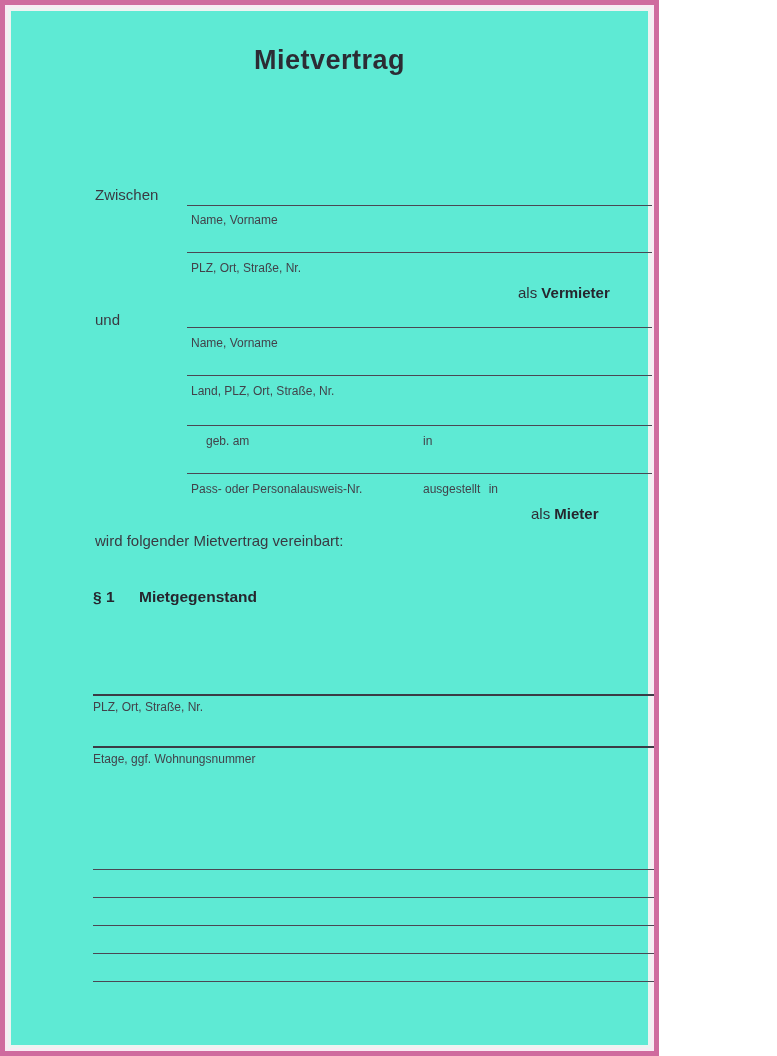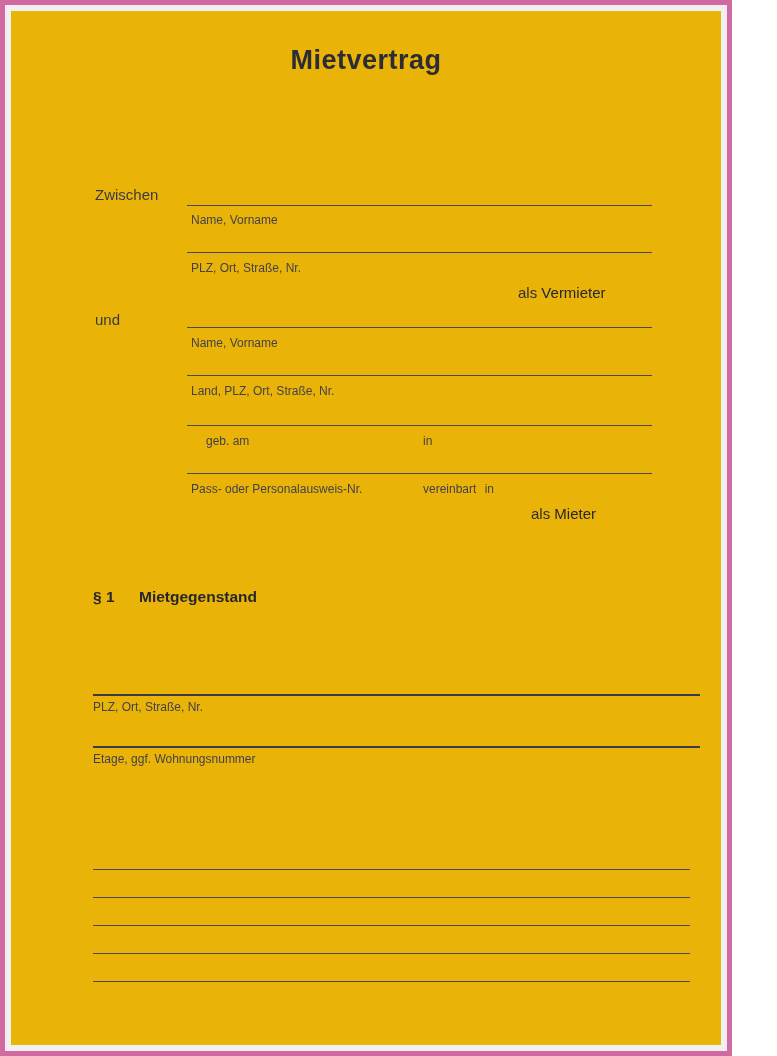--- a/index.html
+++ b/index.html
@@ -1,21 +1,21 @@
 <!DOCTYPE html>
 <html lang="de"><head>
 <meta charset="utf-8">
 <style>
   html,body { margin:0; padding:0; background:#ffffff; }
   .page {
     position:relative;
-    width:732px; height:1056px;
+    width:659px; height:1056px;
     box-sizing:border-box;
     border:5px solid #cf6b9e;
-    background:#eab308;
+    background:#5eead4;
     box-shadow: inset 0 0 0 3px #f8ebf3, inset 0 0 0 6px #edf3f1;
     font-family:"Liberation Sans", sans-serif;
     color:#33333b;
     overflow:hidden;
   }
   .abs { position:absolute; }
   .doc-title {
     left:0; right:0; top:40px;
     text-align:center;
     font-size:27px; font-weight:bold; letter-spacing:0.5px;
@@ -32,21 +32,21 @@
   .cap-wide { word-spacing:5px; }
   .fline {
     border-top:1px solid #4b4753;
     height:0;
   }
   .rule {
     border-top:2px solid #3b3b45;
     height:0;
   }
   .role-line { font-size:15px; color:#2f2f37; }
-  .role-line b { font-weight:normal; color:#26262e; }
+  .role-line b { font-weight:bold; color:#26262e; }
   .sec-head { font-size:15.5px; font-weight:bold; color:#26262e; }
   .clause {
     font-size:15px; line-height:28px; color:#3a3a42;
     text-align:justify; text-align-last:left;
     padding-left:22px; text-indent:-22px;
   }
   .blank-line {
     height:0;
     border-top:1px solid #4b4753;
     margin-bottom:27px;
@@ -76,24 +76,25 @@
 
   <div class="abs fline" style="left:182px; top:370px; width:465px;"></div>
   <div class="abs cap" style="left:186px; top:379px;">Land, PLZ, Ort, Straße, Nr.</div>
 
   <div class="abs fline" style="left:182px; top:420px; width:465px;"></div>
   <div class="abs cap" style="left:201px; top:429px;">geb. am</div>
   <div class="abs cap" style="left:418px; top:429px;">in</div>
 
   <div class="abs fline" style="left:182px; top:468px; width:465px;"></div>
   <div class="abs cap" style="left:186px; top:477px;">Pass- oder Personalausweis-Nr.</div>
-  <div class="abs cap cap-wide" style="left:418px; top:477px;">vereinbart  in</div>
+  <div class="abs cap cap-wide" style="left:418px; top:477px;">ausgestellt  in</div>
 
   <div class="abs role-line" style="left:526px; top:500px;"><span>als</span> <b>Mieter</b></div>
 
+  <div class="abs lbl" style="left:90px; top:527px;">wird folgender Mietvertrag vereinbart:</div>
 
   <div class="abs sec-head" style="left:88px; top:583px;">§ 1</div>
   <div class="abs sec-head" style="left:134px; top:583px;">Mietgegenstand</div>
 
 
   <div class="abs rule" style="left:88px; top:689px; width:607px;"></div>
   <div class="abs cap" style="left:88px; top:695px;">PLZ, Ort, Straße, Nr.</div>
 
   <div class="abs rule" style="left:88px; top:741px; width:607px;"></div>
   <div class="abs cap" style="left:88px; top:747px;">Etage, ggf. Wohnungsnummer</div>

